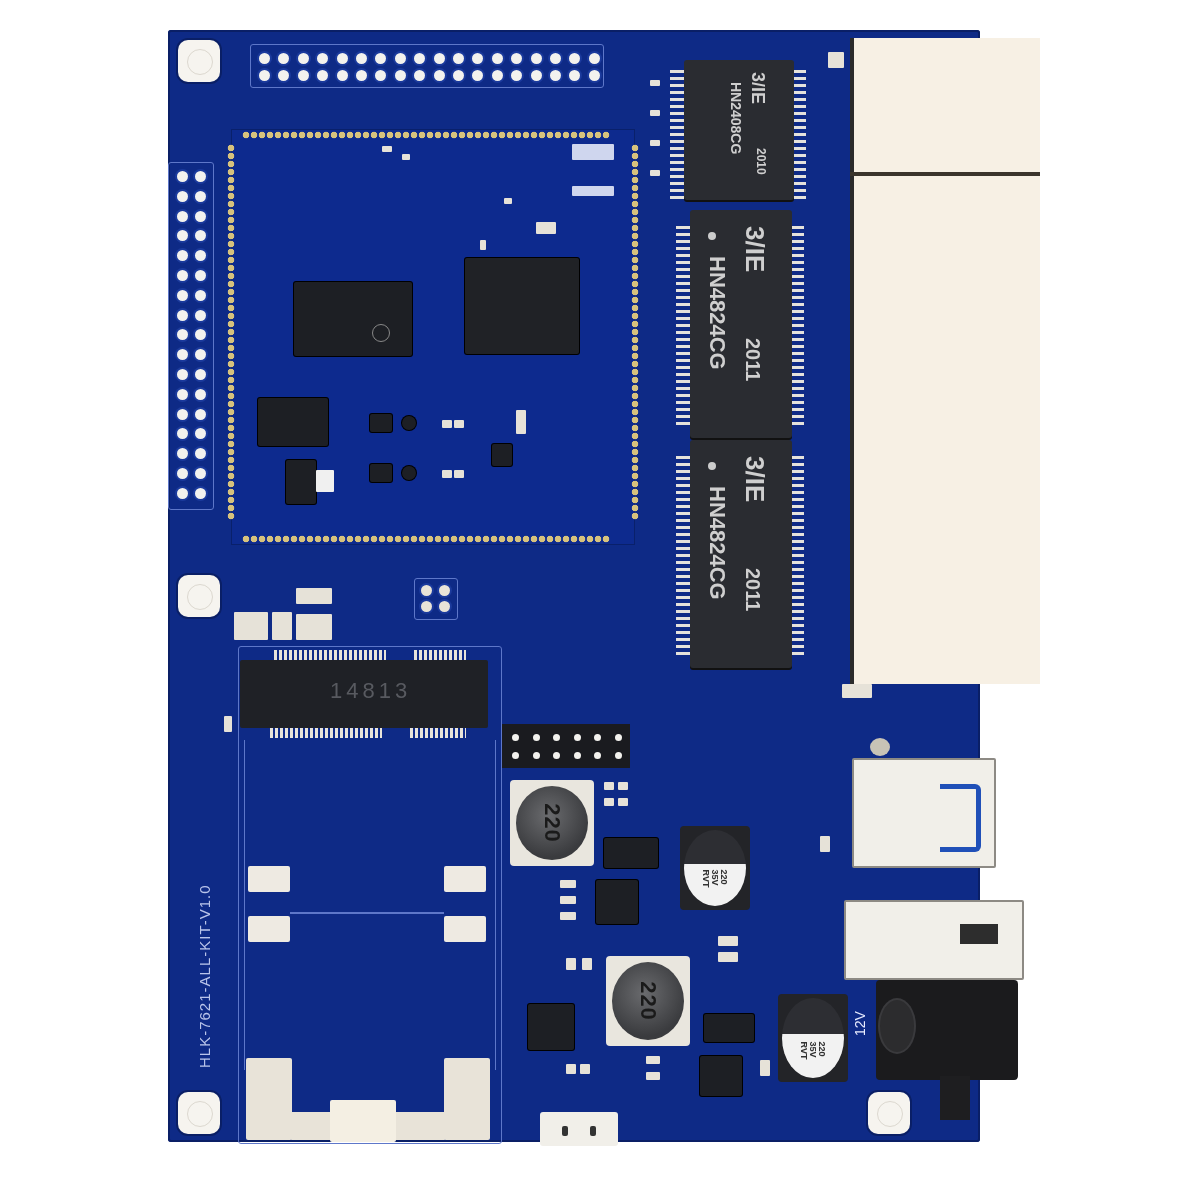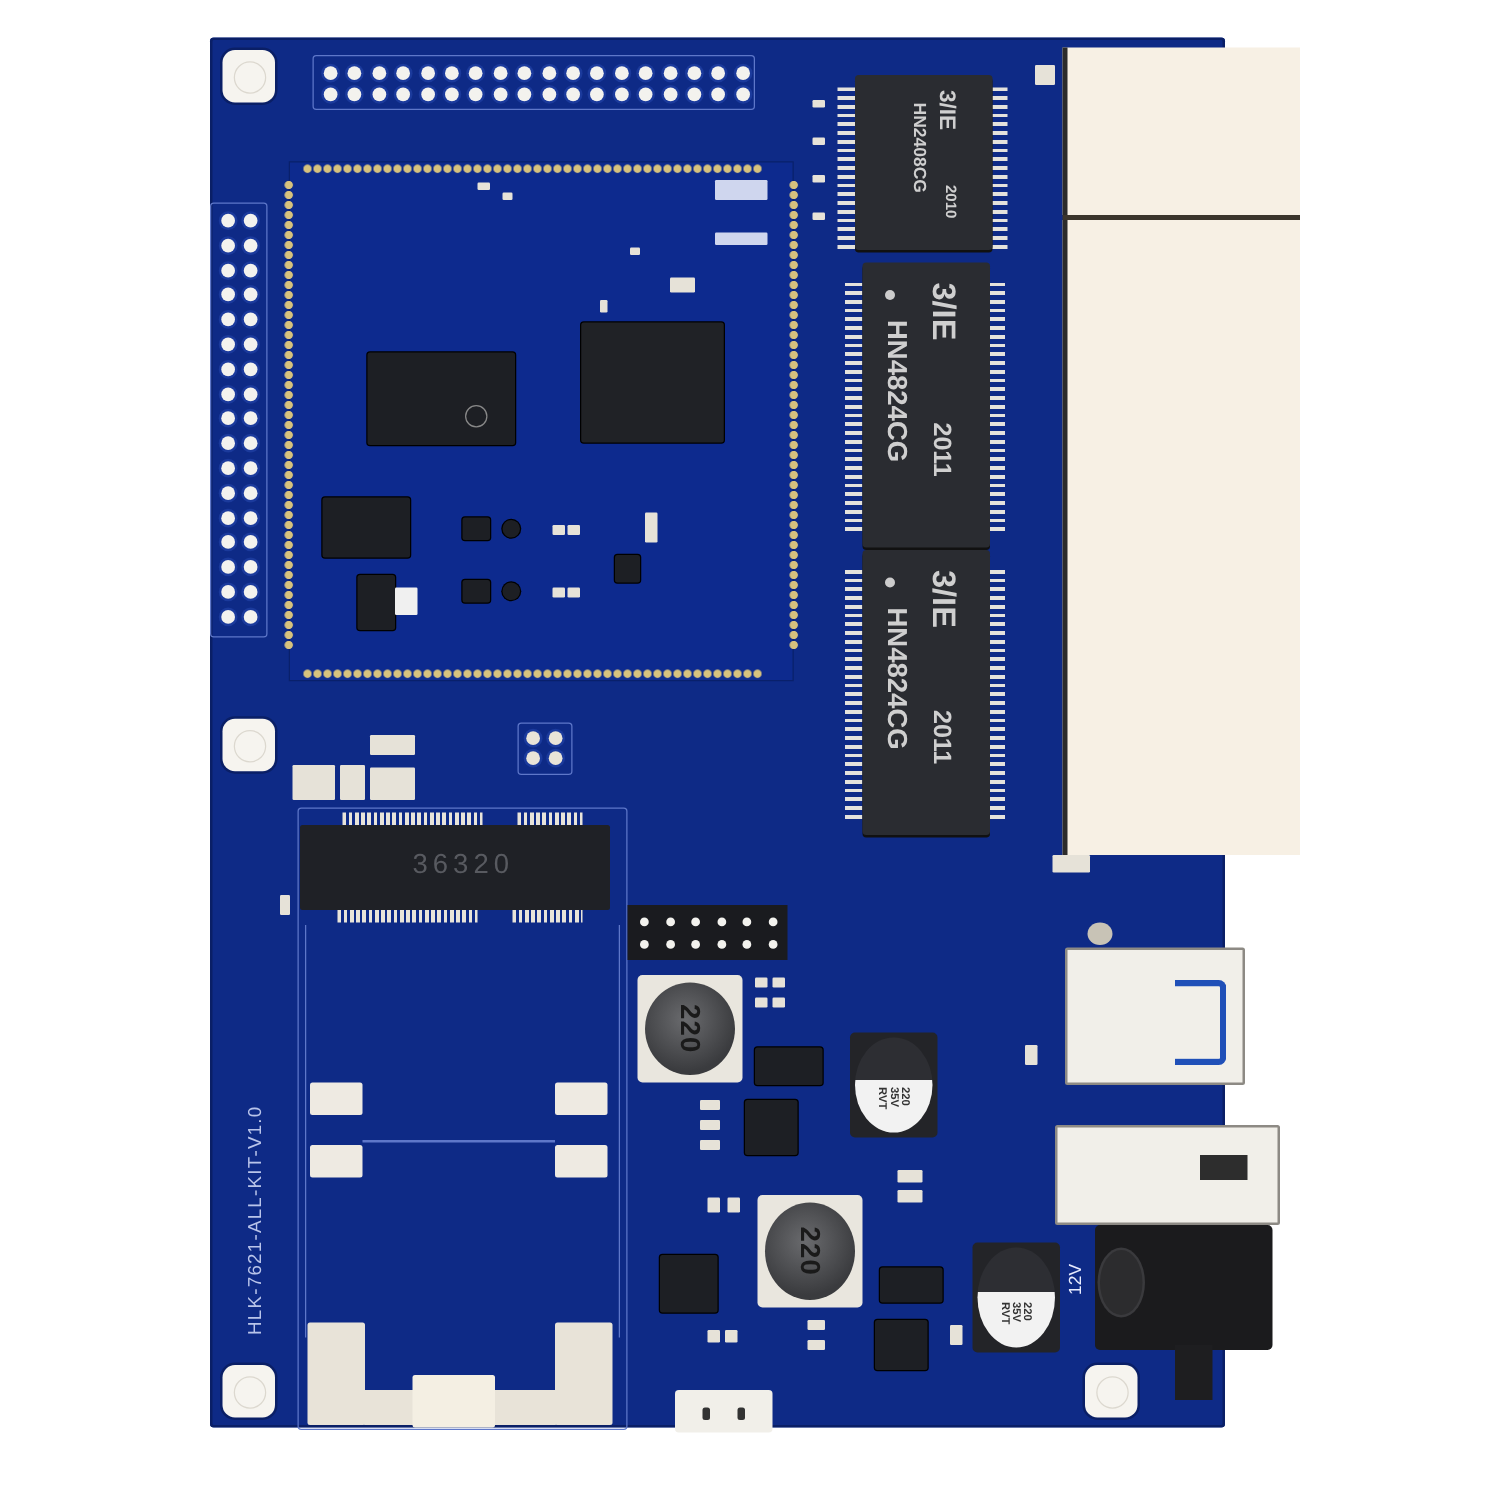--- a/index.html
+++ b/index.html
@@ -200,21 +200,21 @@
   <div class="pin" style="left:24px;top:22px;background:#e9e4d8;"></div>
 </div>
 
 <div class="smd" style="left:234px;top:612px;width:34px;height:28px;"></div>
 <div class="smd" style="left:272px;top:612px;width:20px;height:28px;"></div>
 <div class="smd" style="left:296px;top:588px;width:36px;height:16px;"></div>
 <div class="smd" style="left:296px;top:614px;width:36px;height:26px;"></div>
 
 <div class="abs silk" style="left:238px;top:646px;width:262px;height:496px;"></div>
 <div class="mpcie" style="left:240px;top:660px;width:248px;height:68px;">
-  <div class="mpcie-text" style="left:90px;top:18px;">36320</div>
+  <div class="mpcie-text" style="left:90px;top:18px;">14813</div>
 </div>
 <div class="gold-row" style="left:274px;top:650px;width:112px;height:10px;background-image:repeating-linear-gradient(90deg,#e8e4da 0 3px,transparent 3px 5px);"></div>
 <div class="gold-row" style="left:270px;top:728px;width:112px;height:10px;background-image:repeating-linear-gradient(90deg,#e8e4da 0 3px,transparent 3px 5px);"></div>
 <div class="gold-row" style="left:414px;top:650px;width:52px;height:10px;background-image:repeating-linear-gradient(90deg,#e8e4da 0 3px,transparent 3px 5px);"></div>
 <div class="gold-row" style="left:410px;top:728px;width:56px;height:10px;background-image:repeating-linear-gradient(90deg,#e8e4da 0 3px,transparent 3px 5px);"></div>
 
 <div class="abs" style="left:244px;top:740px;width:250px;height:330px;border-left:1px solid #5e77c9;border-right:1px solid #5e77c9;"></div>
 <div class="pad" style="left:248px;top:866px;width:42px;height:26px;"></div>
 <div class="pad" style="left:444px;top:866px;width:42px;height:26px;"></div>
 <div class="pad" style="left:248px;top:916px;width:42px;height:26px;"></div>

